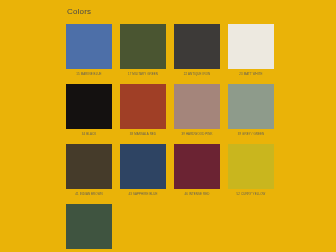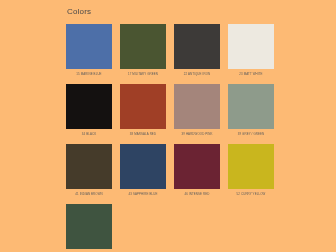--- a/index.html
+++ b/index.html
@@ -11,21 +11,21 @@
     width: 336px;
     height: 252px;
     overflow: hidden;
     font-family: "Liberation Sans", sans-serif;
     color: #3b3b3b;
     position: relative;
   }
   #page {
     width: 336px;
     height: 252px;
-    background: #fdba74;
+    background: #eab308;
     box-sizing: border-box;
     padding: 7px 56px 0 66px;
     position: relative;
   }
   #page-title {
     font-size: 8px;
     line-height: 10px;
     font-weight: 400;
     color: #4a4a4a;
     letter-spacing: 0.2px;

